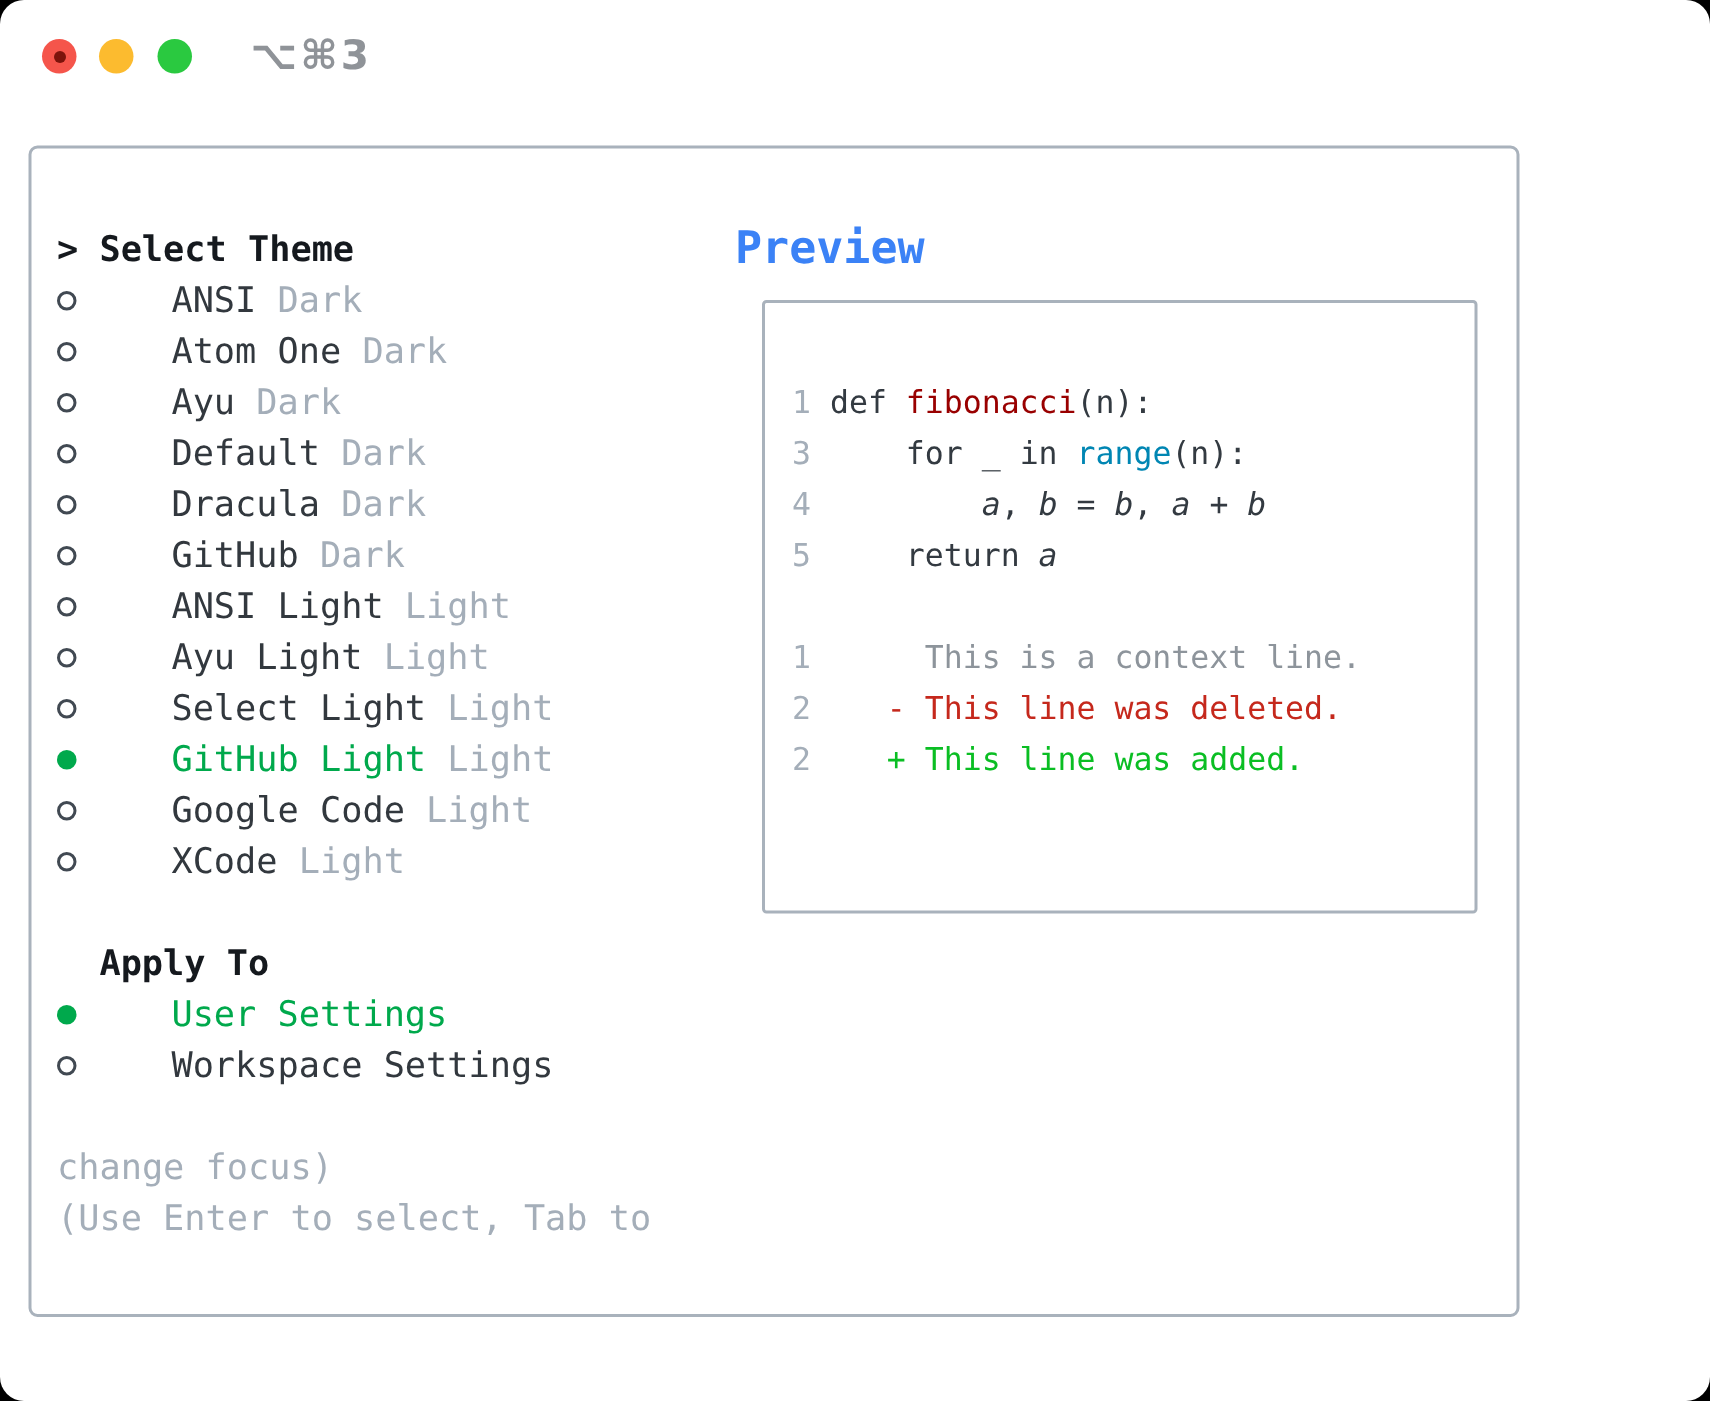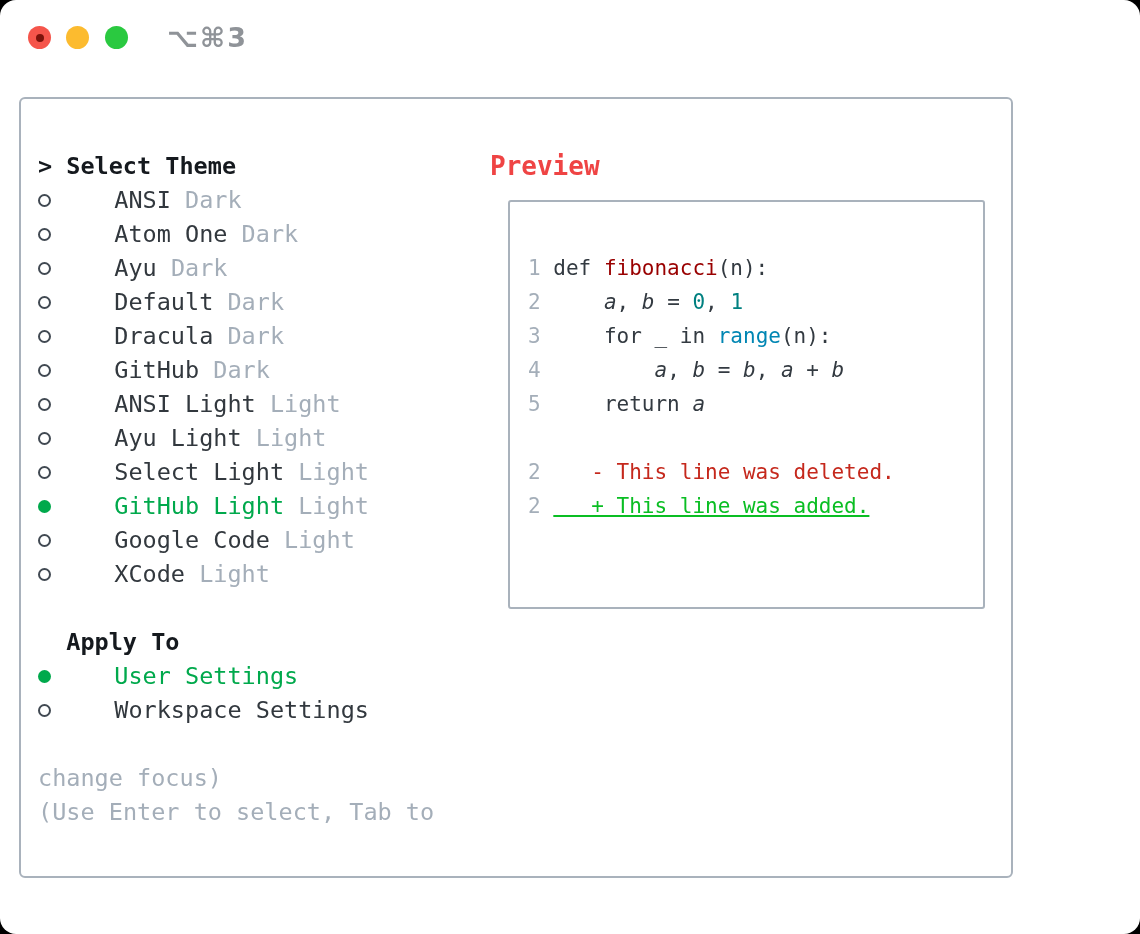--- a/index.html
+++ b/index.html
@@ -47,40 +47,40 @@
   .dot.filled{width:13px;height:13px;border:none;background:#00a94c;}
   .t-name{white-space:pre;color:#32383e;margin-left:48px;}
   .t-var{white-space:pre;color:#a4aeb9;}
   .item.selected .t-name{color:#00a94c;}
   .spacer{height:34px;}
   .hint{height:34px;line-height:34px;white-space:pre;color:#a4aeb9;}
   
   .preview-title{
     position:absolute;left:490px;top:149px;
     height:34px;line-height:34px;
-    font-size:26px;font-weight:bold;color:#ef4444;white-space:pre;
+    font-size:30px;font-weight:bold;color:#3b82f6;white-space:pre;
   }
   .preview-box{
     position:absolute;left:508px;top:200px;
     width:477px;height:409px;
     border:2px solid #a9b2bc;border-radius:3px;
     box-sizing:border-box;
     padding:49px 0 0 18px;
     overflow:hidden;
   }
   .pline{height:34px;line-height:34px;white-space:pre;font-size:21px;}
   .ln{color:#a4aeb9;}
   .tk-p,.tk-k{color:#333a41;}
   .tk-fn{color:#990000;}
   .tk-n{color:#008080;}
   .tk-b{color:#0086b3;}
   .tk-v{color:#333a41;font-style:italic;}
   .tk-ctx{color:#8d949b;}
   .tk-del{color:#c5281c;}
-  .tk-add{color:#0abe23;text-decoration:underline;}
+  .tk-add{color:#0abe23;}
 </style>
 </head>
 <body>
 
 <div class="window">
 
   <div>
     <span class="tl red">
       <span class="tl-dot"></span>
     </span>
@@ -175,23 +175,23 @@
       </div>
     <div class="spacer"></div>
     <div class="hint">change focus)</div>
     <div class="hint">(Use Enter to select, Tab to</div>
   </div>
 
   <div class="preview-title">Preview</div>
   <div class="preview-box">
     <div id="preview-lines">
         <div class="pline"><span class="ln">1</span> <span class="tk-k">def </span><span class="tk-fn">fibonacci</span><span class="tk-p">(n):</span></div>
-        <div class="pline"><span class="ln">2</span> <span class="tk-p">    </span><span class="tk-v">a</span><span class="tk-p">, </span><span class="tk-v">b</span><span class="tk-p"> = </span><span class="tk-n">0</span><span class="tk-p">, </span><span class="tk-n">1</span></div>
         <div class="pline"><span class="ln">3</span> <span class="tk-p">    </span><span class="tk-k">for</span><span class="tk-p"> _ </span><span class="tk-k">in</span><span class="tk-p"> </span><span class="tk-b">range</span><span class="tk-p">(n):</span></div>
         <div class="pline"><span class="ln">4</span> <span class="tk-p">        </span><span class="tk-v">a</span><span class="tk-p">, </span><span class="tk-v">b</span><span class="tk-p"> = </span><span class="tk-v">b</span><span class="tk-p">, </span><span class="tk-v">a</span><span class="tk-p"> + </span><span class="tk-v">b</span></div>
         <div class="pline"><span class="ln">5</span> <span class="tk-p">    </span><span class="tk-k">return</span><span class="tk-p"> </span><span class="tk-v">a</span></div>
         <div class="pline">&nbsp;</div>
+        <div class="pline"><span class="ln">1</span> <span class="tk-ctx">     This is a context line.</span></div>
         <div class="pline"><span class="ln">2</span> <span class="tk-del">   - This line was deleted.</span></div>
         <div class="pline"><span class="ln">2</span> <span class="tk-add">   + This line was added.</span></div>
       </div>
   </div>
 
 </div>
 
 </body></html>

